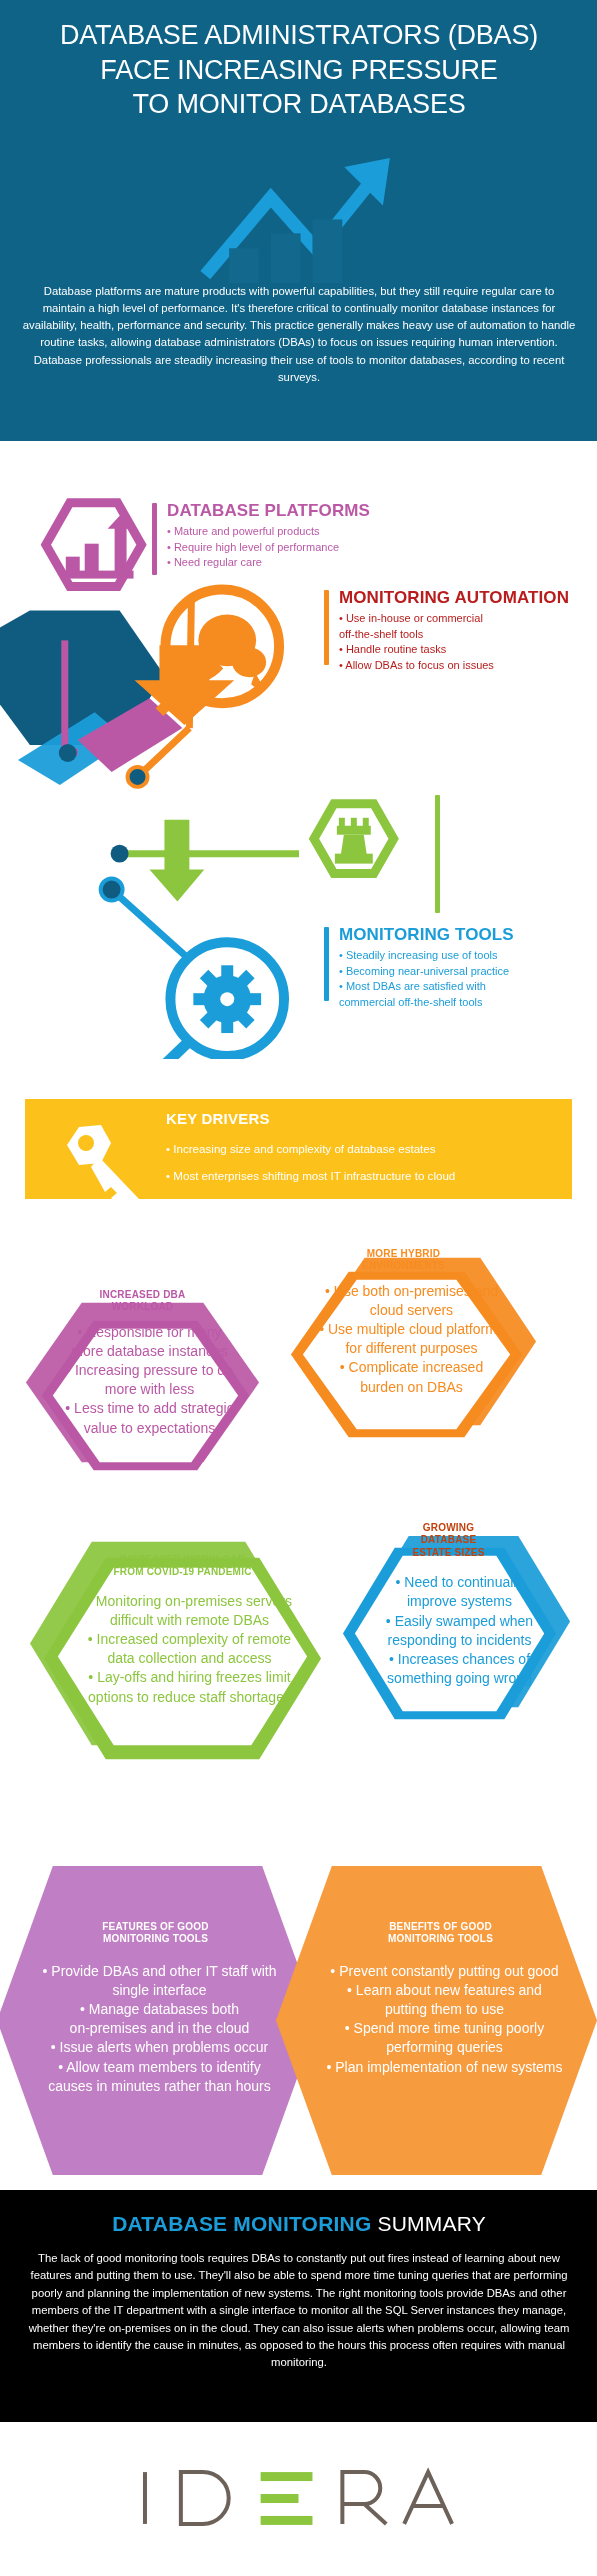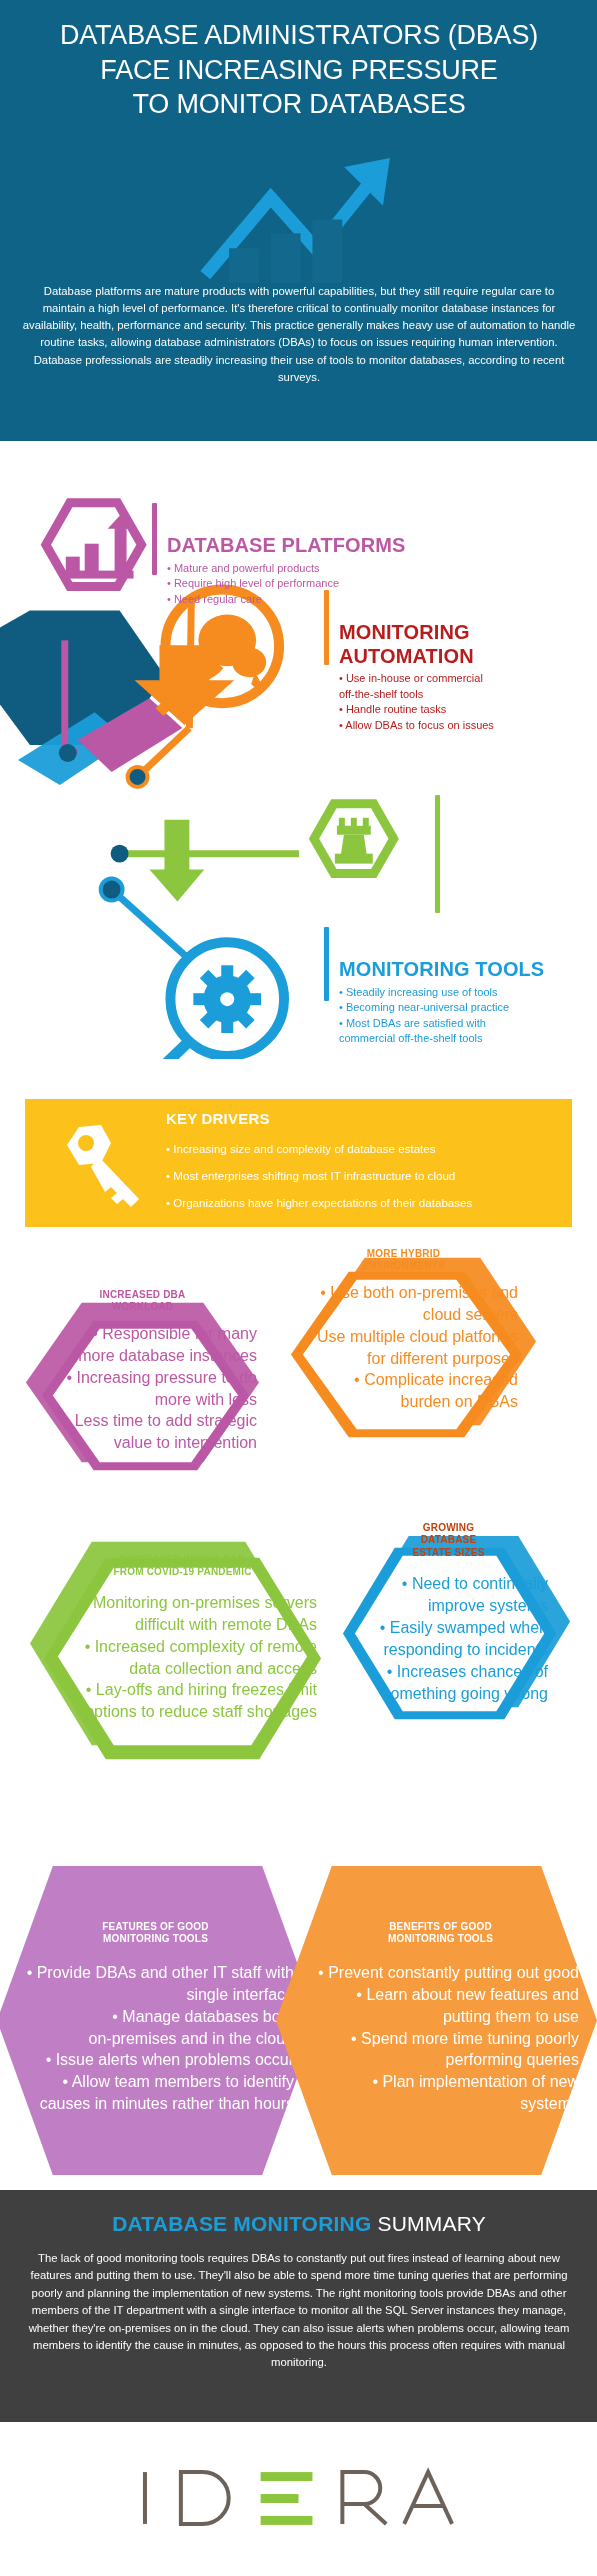--- a/index.html
+++ b/index.html
@@ -55,63 +55,62 @@
   .sf svg.sf-graphics{
     position:absolute; left:0; top:0;
   }
   .node-text{ position:absolute; }
   .node-bar{
     position:absolute;
     width:5px;
     border-radius:1px;
   }
   .node-title{
-    font-size:20px;
+    font-size:17px;
     font-weight:bold;
     letter-spacing:0.1px;
     line-height:1.18;
-    margin-top:33px;
   }
   .node-list{
     font-size:11px;
     line-height:1.42;
     margin-top:3px;
   }
   .node-list div{ white-space:pre-line; }
 
   
   .keydrivers{
     position:absolute;
     left:25px; top:1099px;
-    width:547px; height:128px;
+    width:547px; height:100px;
     background:#fcc21b;
   }
   .kd-key{ position:absolute; left:30px; top:22px; width:90px; height:90px; }
   .kd-title{
     position:absolute; left:141px; top:11px;
     color:#fff; font-size:15px; font-weight:bold; letter-spacing:0.2px;
   }
   .kd-list{
     position:absolute; left:141px; top:36px; right:10px;
     color:#fff; font-size:11.6px; line-height:2.35;
   }
   .hex-wrap{ position:absolute; }
   .hex-content{ position:absolute; text-align:center; }
   .hex-h{
     font-size:10px; font-weight:bold; line-height:1.24; letter-spacing:0.2px;
   }
   .hex-ul{
-    font-size:16px; line-height:1.37; text-align:right; margin-top:9px;
+    font-size:14px; line-height:1.37; text-align:center; margin-top:9px;
   }
 
   
   .summary{
     position:absolute; left:0; top:2190px;
     width:598px; height:232px;
-    background:#404040;
+    background:#000000;
   }
   .sum-title{
     text-align:center; padding-top:22px;
     font-size:21px; font-weight:bold; letter-spacing:0.2px;
   }
   .sum-title .blue{ color:#1b9dd9; }
   .sum-title .white{ color:#ffffff; font-weight:400; }
   .sum-para{
     color:#fff; font-size:11.3px; line-height:1.54;
     text-align:center; padding:14px 26px 0 26px;
@@ -281,21 +280,21 @@
   </svg>
   <div class="hex-content" style="left:20px; top:38px; width:229px;">
     <div class="hex-h" style="color:#bb58a6; white-space:pre-line;">INCREASED DBA
 WORKLOAD</div>
     <div class="hex-ul" style="color:#bb58a6; padding-left:14px;">
       <div>• Responsible for many</div>
       <div>more database instances</div>
       <div>• Increasing pressure to do</div>
       <div>more with less</div>
       <div>• Less time to add strategic</div>
-      <div>value to intervention</div>
+      <div>value to expectations</div>
     </div>
   </div>
 </div>
 
 <div class="hex-wrap" style="left:269px; top:1210px; width:289px; height:289px;">
   <svg width="289" height="289" viewBox="0 0 290 290">
     <polygon points="38,132 96,48 212,48 268,132 212,216 96,216" fill="#f68b1f" opacity="0.93"></polygon>
     <polygon points="22,145 80,62 196,62 254,145 196,228 80,228" fill="#f68b1f"></polygon>
     <polygon points="34,145 88,70 188,70 242,145 188,220 88,220" fill="#ffffff"></polygon>
   </svg>

